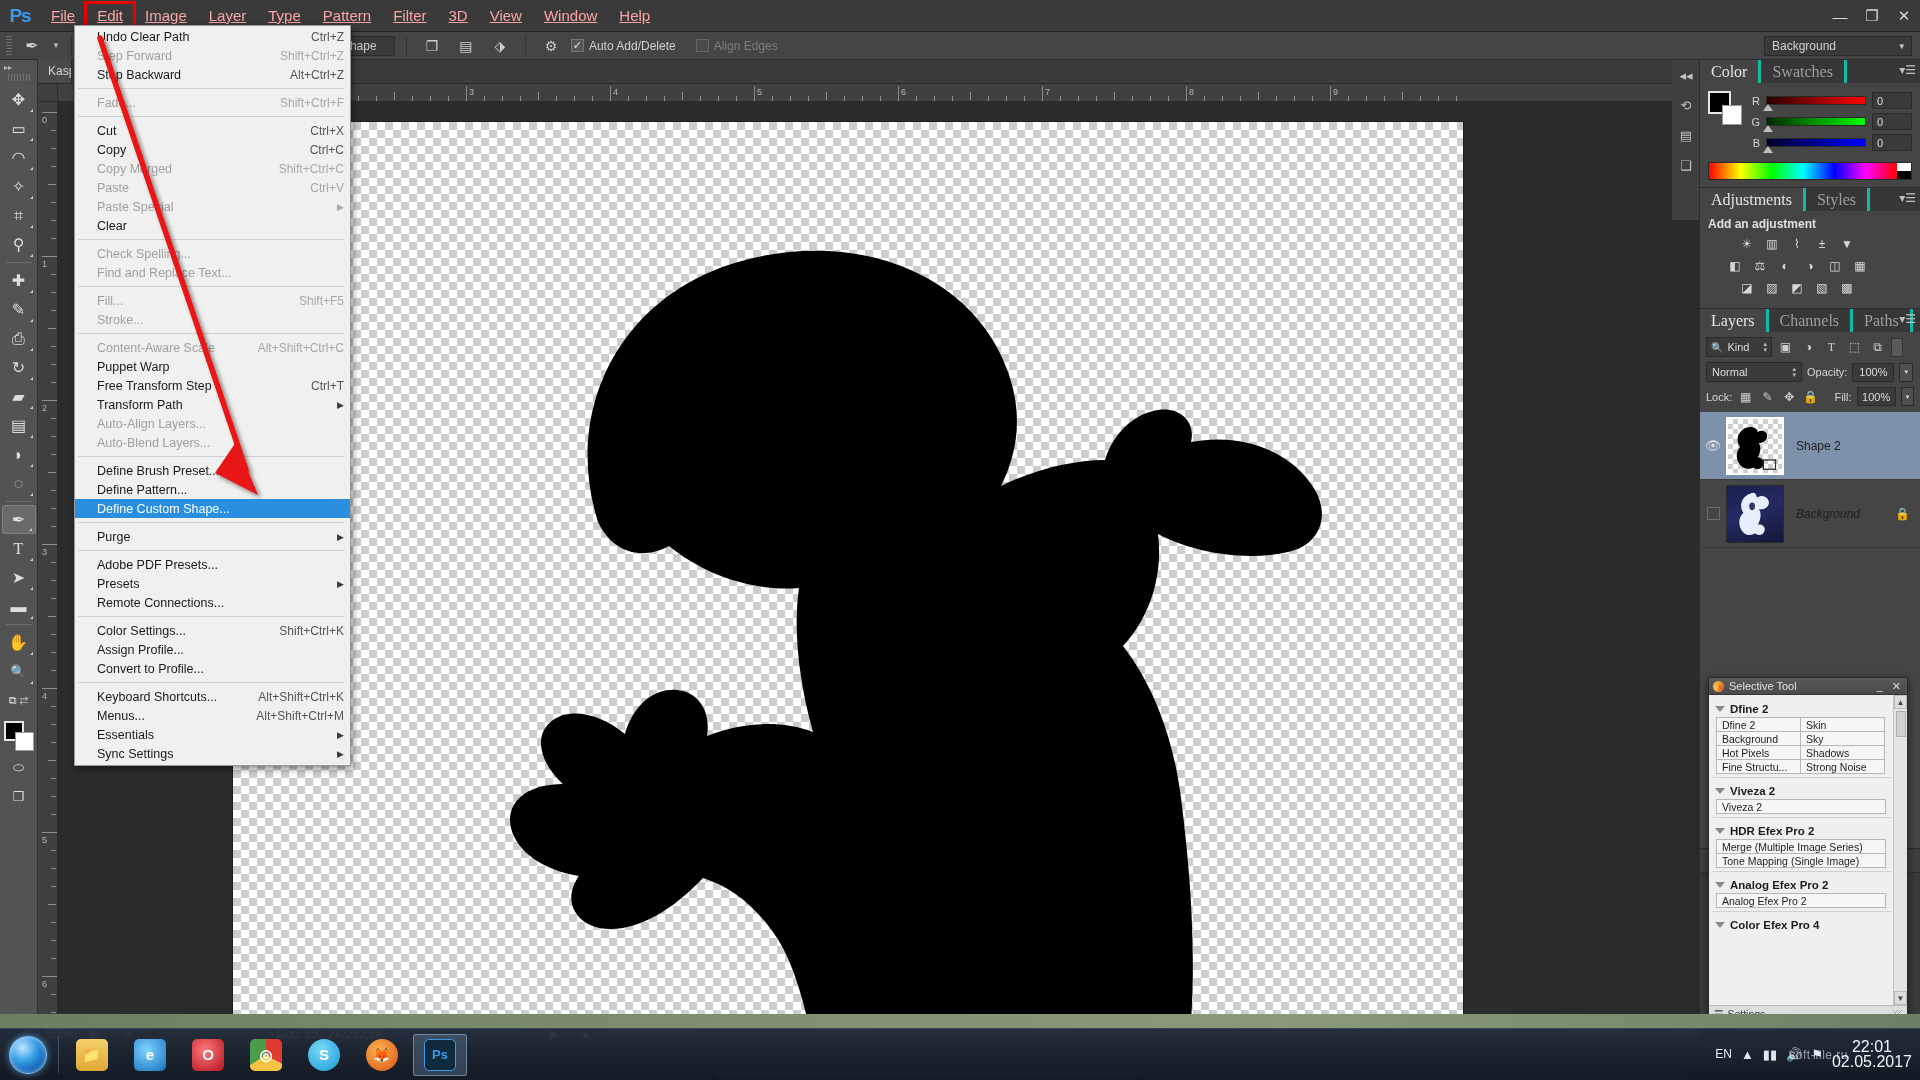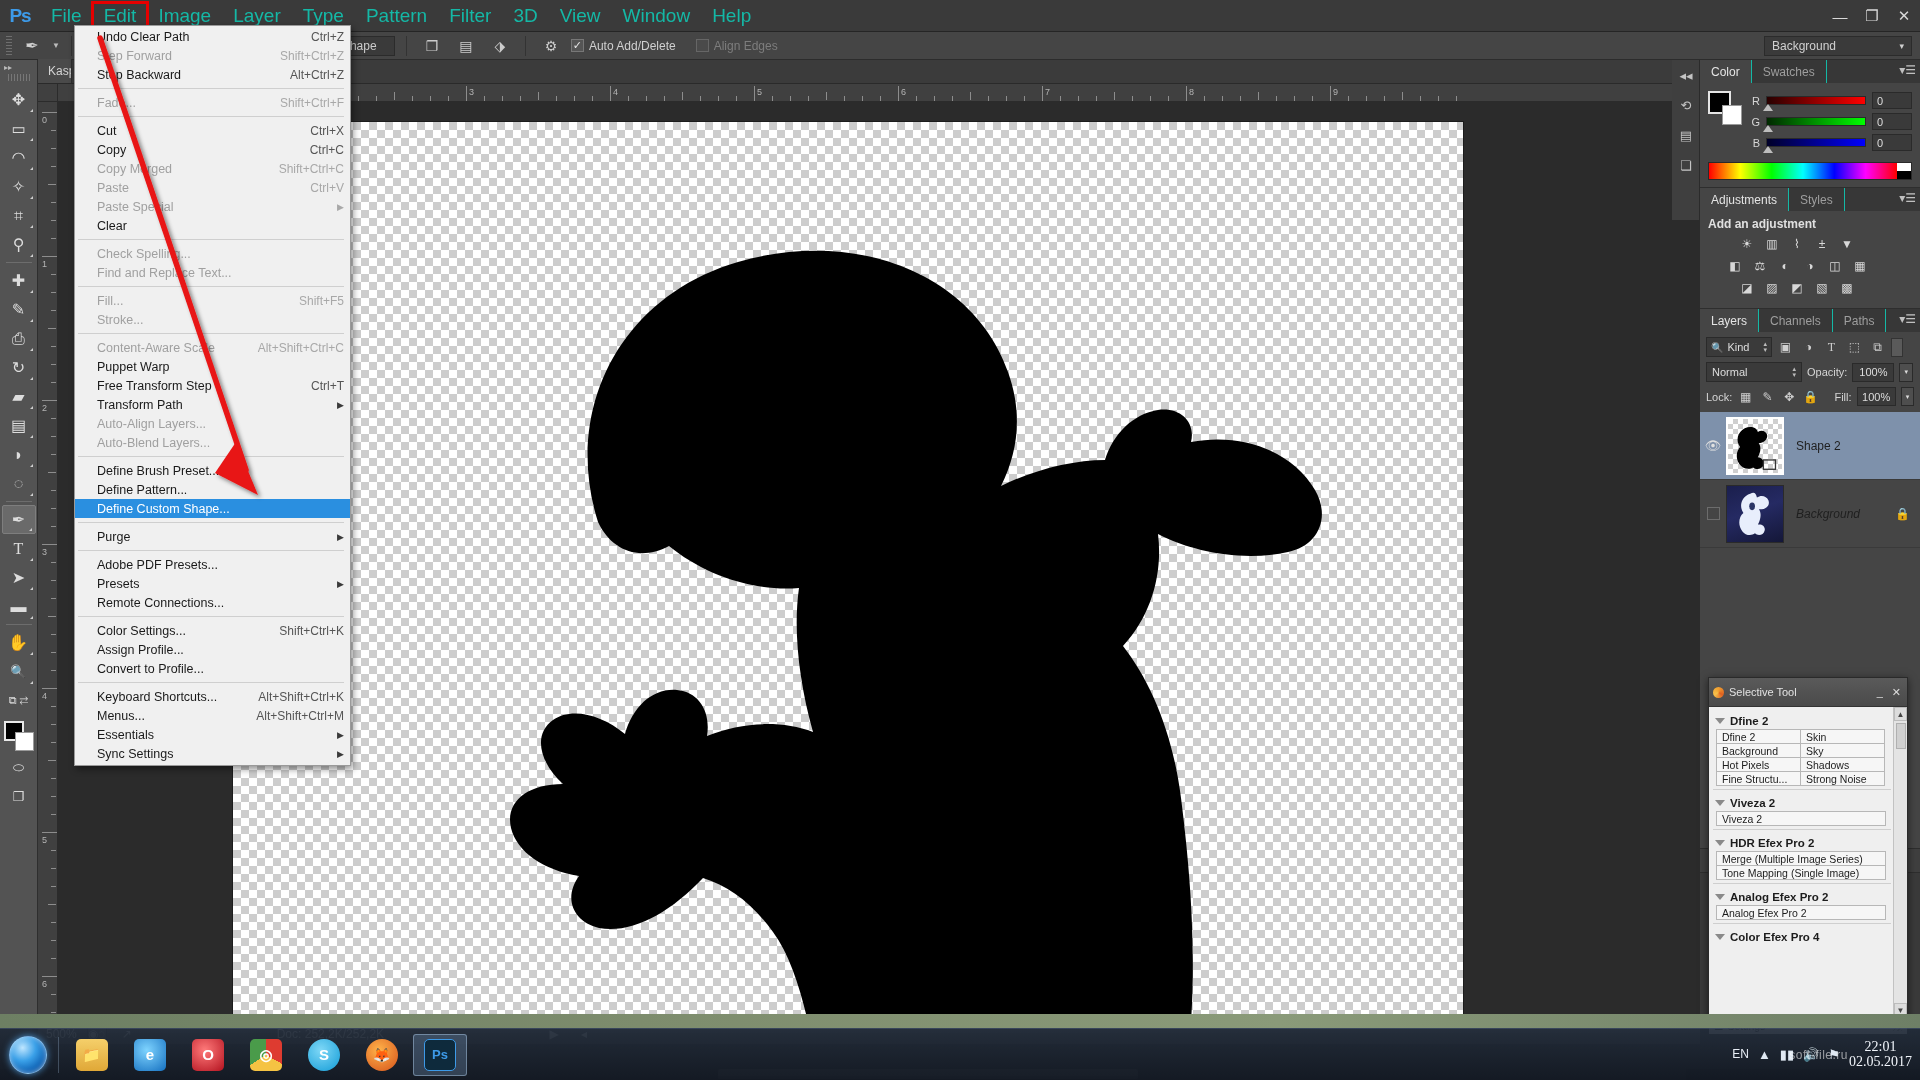--- a/index.html
+++ b/index.html
@@ -20,22 +20,22 @@
     background: #3a3a3a;
     display: flex; align-items: center;
     border-bottom: 1px solid #252525;
   }
   .ps-logo {
     width: 40px; height: 32px; display: flex; align-items: center; justify-content: center;
     color: #3d9ae8; font-weight: bold; font-size: 19px; letter-spacing: -1px;
     font-family: "Liberation Sans", sans-serif;
   }
   .menu-item {
-    padding: 4px 11px; font-size: 19px; color: #14b8a6; cursor: default;
-    position: relative; line-height: 18px;
+    padding: 4px 11px; font-size: 15px; color: #fca5a5; cursor: default;
+    position: relative; line-height: 18px; text-decoration: underline;
   }
   .menu-item.hl {
     outline: 3px solid #e60000; outline-offset: -1px;
     background: #3a3a3a;
   }
   .win-controls {
     position: absolute; right: 0; top: 0; height: 32px; display: flex; align-items: center;
   }
   .win-btn {
     width: 32px; height: 30px; display: flex; align-items: center; justify-content: center;
@@ -169,22 +169,22 @@
     background: #3f3f3f; border-right: 1px solid #2b2b2b;
   }
   .rail-btn { width: 28px; height: 30px; display: flex; align-items: center; justify-content: center;
     color: #c4c4c4; font-size: 13px; }
 
   .panel { background: #454545; border-bottom: 1px solid #2e2e2e; }
   .panel-tabs {
     display: flex; align-items: stretch; height: 23px; background: #373737; position: relative;
   }
   .ptab {
-    padding: 0 11px; display: flex; align-items: center; font-size: 12px; color: #9e9e9e;
-    border-right: 1px solid #14b8a6; cursor: default;
+    padding: 0 11px; display: flex; align-items: center; font-size: 16px; color: #9e9e9e;
+    border-right: 3px solid #14b8a6; cursor: default; font-family: Liberation Serif, serif;
   }
   .ptab.active { background: #454545; color: #e4e4e4; }
   .pmenu { position: absolute; right: 4px; top: 3px; color: #c0c0c0; font-size: 12px; display:flex; gap:2px; align-items:center;}
 
   
   .color-body { padding: 8px 8px 6px 8px; display: flex; gap: 8px; }
   .cp-swatches { position: relative; width: 34px; height: 34px; }
   .cp-fore { position: absolute; left:0; top:0; width: 23px; height: 23px; background: #000; border: 2px solid #e6e6e6; }
   .cp-back { position: absolute; left: 14px; top: 14px; width: 20px; height: 20px; background:#fff; border:1px solid #999; }
   .sliders { flex: 1; }
@@ -246,21 +246,21 @@
   .lname.it { font-style: italic; color: #1f1f1f; }
   .lock-badge { padding-right: 10px; color: #3a3a3a; font-size: 12px; }
   .layers-footer { height: 24px; background: #3f3f3f; display: flex; align-items: center;
     justify-content: center; gap: 12px; color: #c8c8c8; font-size: 12px; border-top:1px solid #2e2e2e;}
 
   
   .float-win {
     position: absolute; right: 12px; bottom: 58px; width: 200px; height: 345px;
     background: #4a4a4a; border: 1px solid #2a2a2a; box-shadow: 0 2px 8px rgba(0,0,0,.55);
   }
-  .fw-title { height: 29px; background: linear-gradient(#5a5a5a,#4a4a4a); display: flex;
+  .fw-title { height: 17px; background: linear-gradient(#5a5a5a,#4a4a4a); display: flex;
     align-items: center; padding: 0 4px; gap: 5px; border-bottom: 1px solid #333; }
   .fw-logo { width: 11px; height: 11px; border-radius: 50%;
     background: conic-gradient(#f0a030,#e06020,#f7c14b,#f0a030); }
   .fw-name { font-size: 11px; color: #e2e2e2; flex: 1; }
   .fw-ctl { color: #ddd; font-size: 11px; padding: 0 2px; }
   .fw-body { position: relative; height: 310px; background: #efefef; overflow: hidden; }
   .fw-scroll { position: absolute; right: 0; top: 0; width: 14px; height: 310px; background: #e4e4e4;
     border-left: 1px solid #c2c2c2; }
   .fw-arrow { height: 14px; display: flex; align-items: center; justify-content: center;
     font-size: 8px; color: #444; background: #dcdcdc; border: 1px solid #bcbcbc; }
@@ -331,21 +331,21 @@
     border: 1px solid transparent; border-radius: 3px;
   }
   .tb-item.on { background: rgba(140,180,225,.25); border-color: rgba(180,210,240,.45); }
   .tico { width: 32px; height: 32px; border-radius: 5px; display: flex; align-items: center;
     justify-content: center; font-size: 15px; color: #fff; font-weight: bold; }
   .tray {
     position: absolute; right: 0; bottom: 0; height: 52px; display: flex; align-items: center;
     gap: 9px; padding-right: 8px; color: #e8eef6; font-size: 12px;
   }
   .tray-ic { font-size: 13px; color: #dfe8f2; }
-  .clock { text-align: center; line-height: 15px; font-size: 14px; color: #f0f4fa; min-width: 58px; font-family: Liberation Serif, serif; }
+  .clock { text-align: center; line-height: 15px; font-size: 16px; color: #f0f4fa; min-width: 58px; }
   .wm { position: absolute; right: 72px; bottom: 18px; font-size: 12px; color: rgba(255,255,255,.55);
     letter-spacing: .5px; }
 </style>
 </head>
 <body>
 
 <div id="app">
 
   <div class="menubar">
     <div class="ps-logo">Ps</div>

